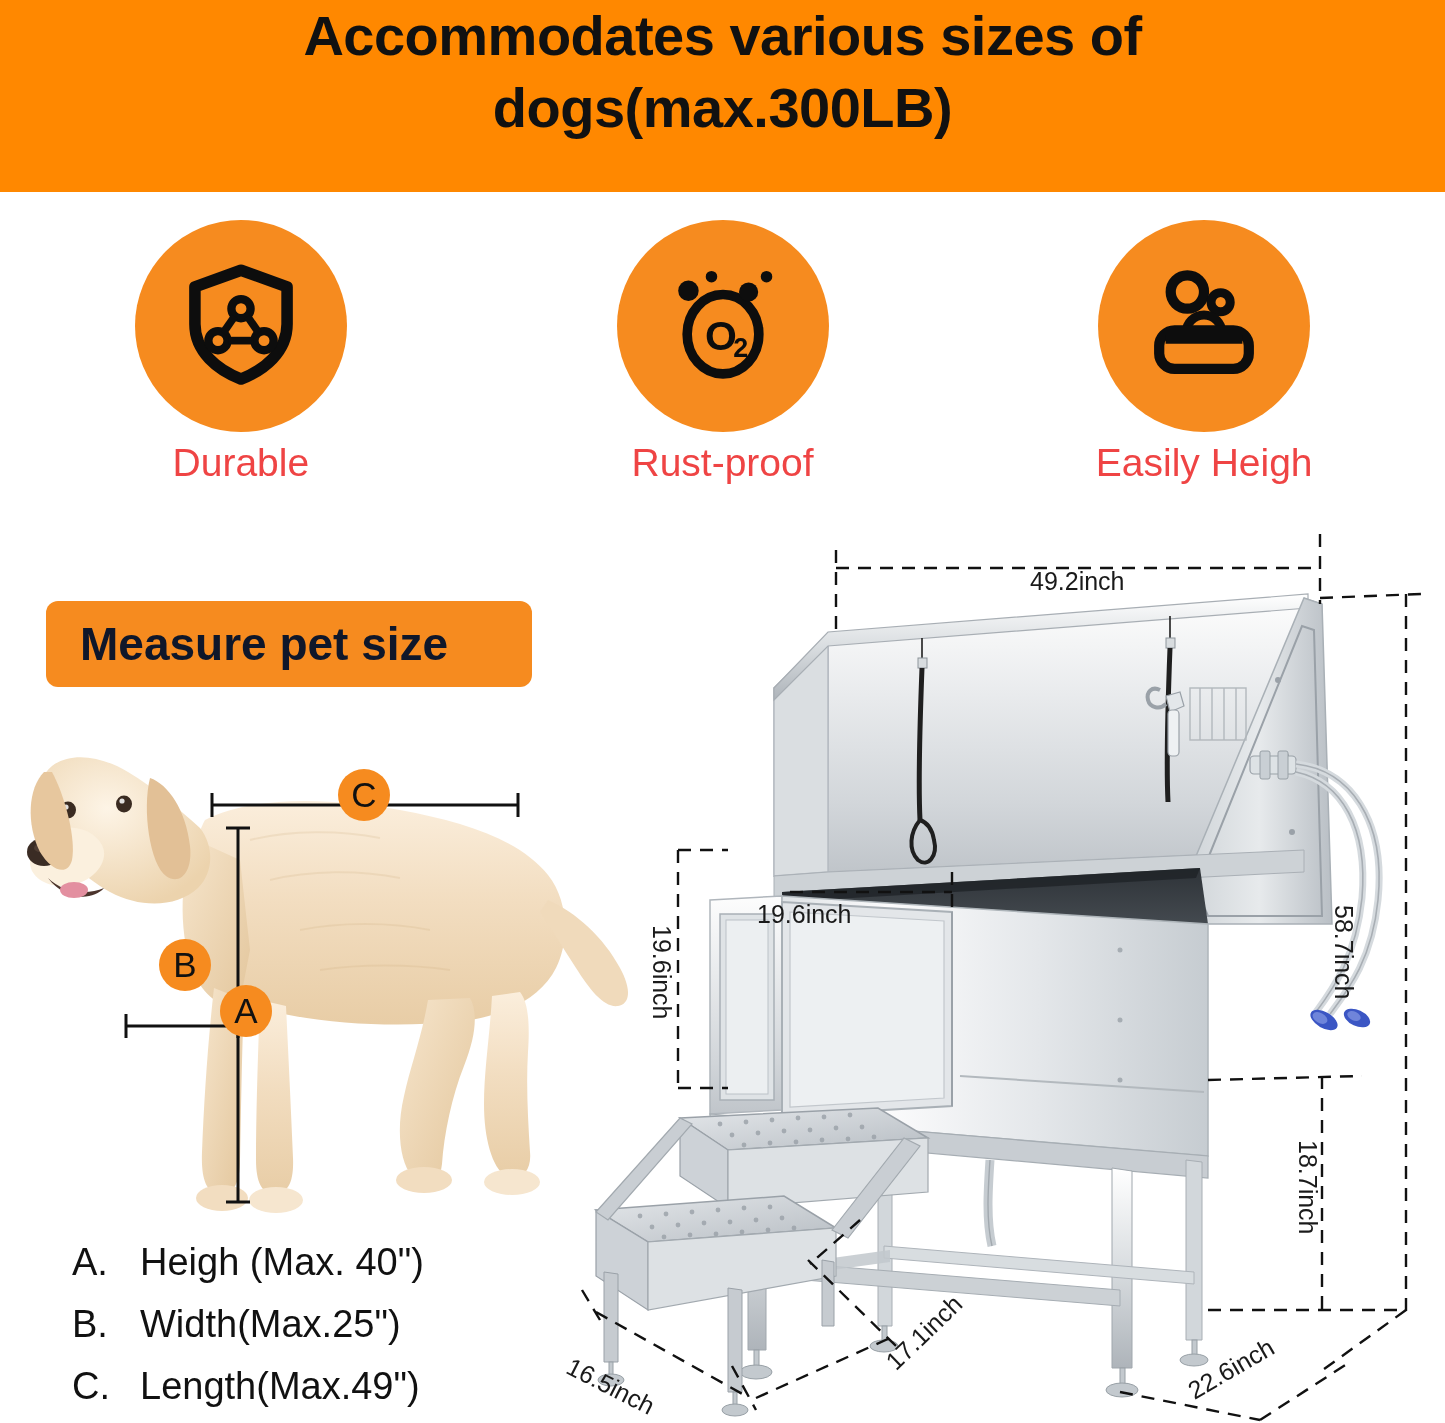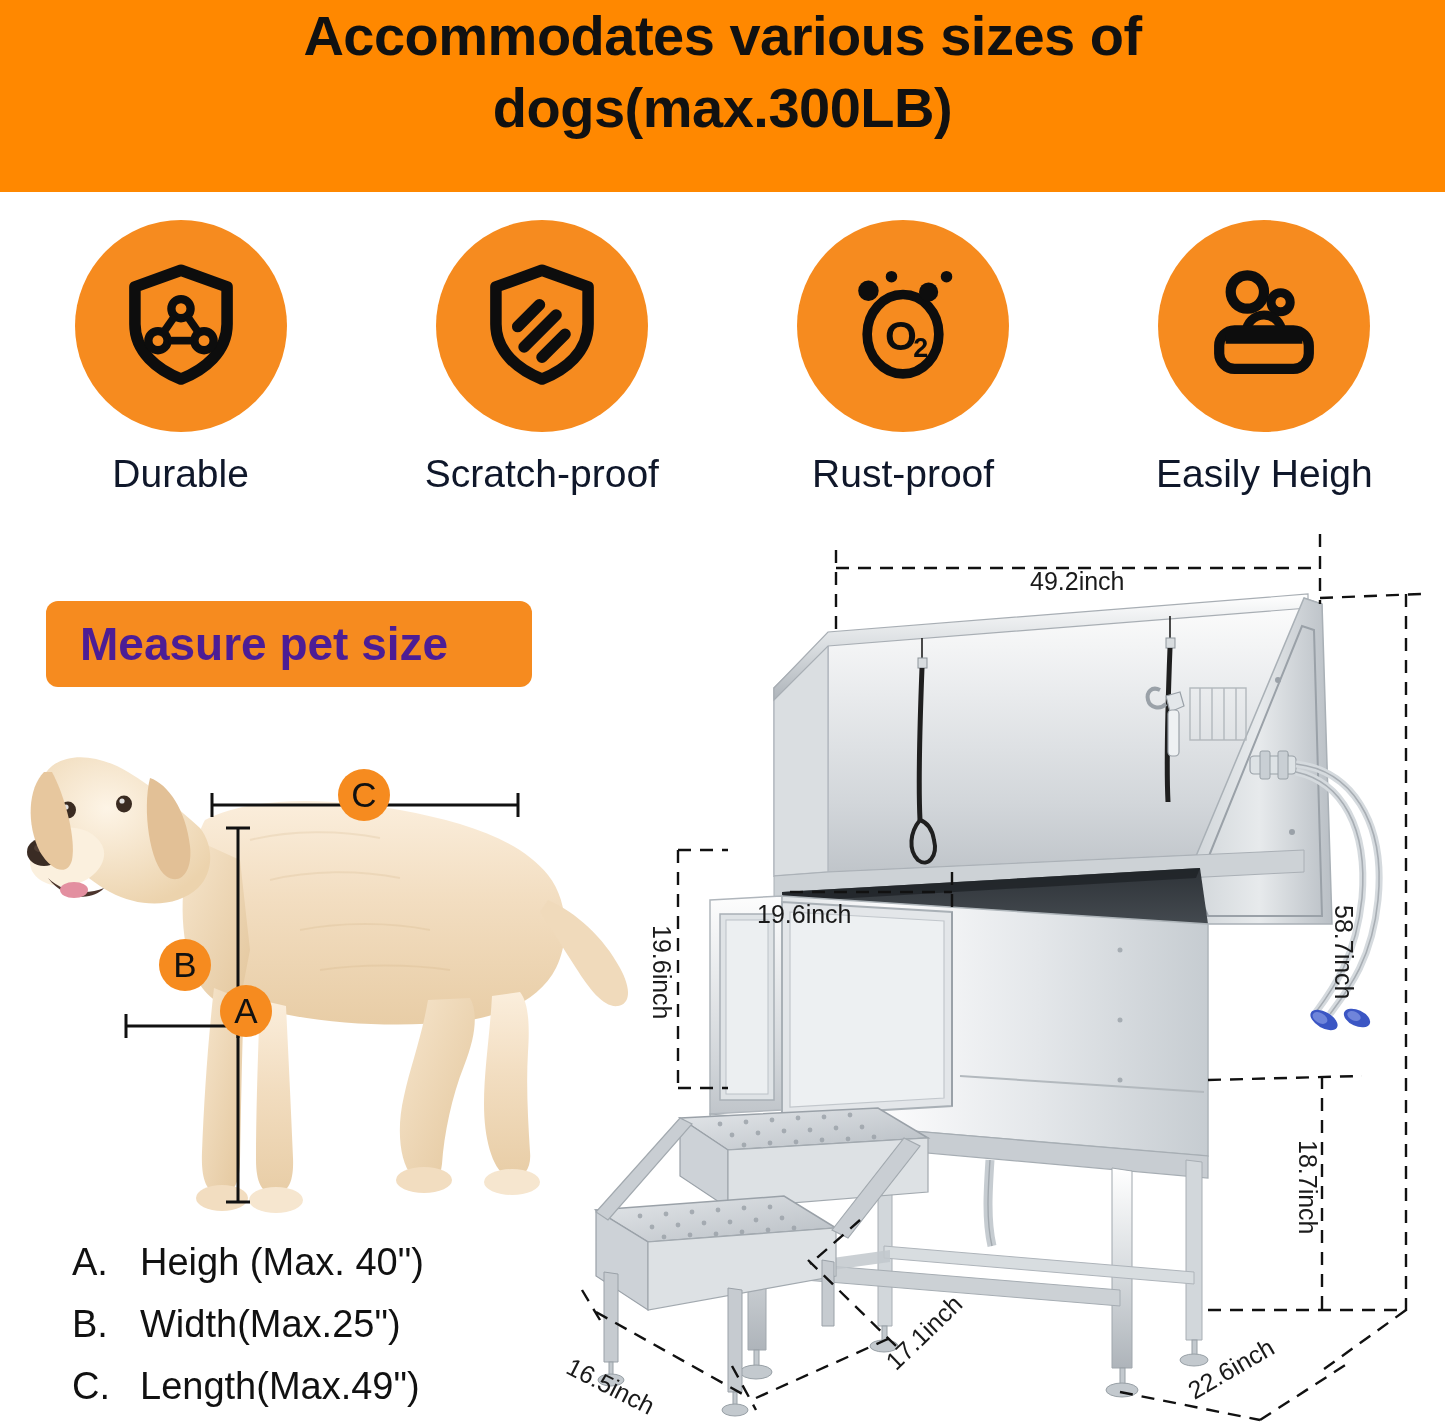--- a/index.html
+++ b/index.html
@@ -39,37 +39,37 @@
     display: flex; flex-direction: column;
     align-items: center;
   }
   .feature-badge {
     width: 212px; height: 212px;
     border-radius: 50%;
     background: #F68B1F;
     display: flex; align-items: center; justify-content: center;
   }
   .feature-label {
-    margin-top: 20px;
+    margin-top: 9px;
     font-size: 39px;
-    color: #0f172a;
+    color: #ef4444;
     white-space: nowrap;
   }
 
   
   .measure-badge {
     position: absolute; left: 46px; top: 601px;
     width: 486px; height: 86px;
     background: #F68B1F;
     border-radius: 12px;
     display: flex; align-items: center;
     padding-left: 34px;
   }
   .measure-badge-text {
-    font-size: 46px; font-weight: bold; color: #4c1d95;
+    font-size: 46px; font-weight: bold; color: #0f172a;
   }
 
   
   .dog-area {
     position: absolute; left: 0px; top: 700px;
     width: 640px; height: 530px;
   }
   .dog-svg { position: absolute; left: 0; top: 0; }
 
   .dim-marker {
@@ -142,33 +142,20 @@
           <circle cx="68" cy="63" r="7.5" fill="none" stroke="#0d0d0d" stroke-width="6.5"></circle>
           <line x1="45" y1="44" x2="36" y2="57" stroke="#0d0d0d" stroke-width="6"></line>
           <line x1="55" y1="44" x2="64" y2="57" stroke="#0d0d0d" stroke-width="6"></line>
           <line x1="40" y1="63" x2="60" y2="63" stroke="#0d0d0d" stroke-width="6"></line>
         </svg>
       </span>
     </div>
     <div class="feature-label">Durable</div>
   </div>
 
-  <div class="feature">
-    <div class="feature-badge">
-      <span>
-        <svg width="128" height="128" viewBox="0 0 100 100">
-          <path d="M50 8 L86 21 L86 50 C86 72 68 86 50 93 C32 86 14 72 14 50 L14 21 Z" fill="none" stroke="#0d0d0d" stroke-width="9" stroke-linejoin="round"></path>
-          <line x1="31" y1="52" x2="48" y2="35" stroke="#0d0d0d" stroke-width="9" stroke-linecap="round"></line>
-          <line x1="36" y1="68" x2="61" y2="43" stroke="#0d0d0d" stroke-width="9" stroke-linecap="round"></line>
-          <line x1="50" y1="76" x2="68" y2="58" stroke="#0d0d0d" stroke-width="9" stroke-linecap="round"></line>
-        </svg>
-      </span>
-    </div>
-    <div class="feature-label">Scratch-proof</div>
-  </div>
 
   <div class="feature">
     <div class="feature-badge">
       <span>
         <svg width="128" height="128" viewBox="0 0 100 100">
           <ellipse cx="50" cy="58" rx="28" ry="31" fill="none" stroke="#0d0d0d" stroke-width="7.5"></ellipse>
           <circle cx="23" cy="24" r="8" fill="#0d0d0d"></circle>
           <circle cx="41" cy="13" r="4.5" fill="#0d0d0d"></circle>
           <circle cx="70" cy="25" r="7.5" fill="#0d0d0d"></circle>
           <circle cx="84" cy="13" r="4.5" fill="#0d0d0d"></circle>

